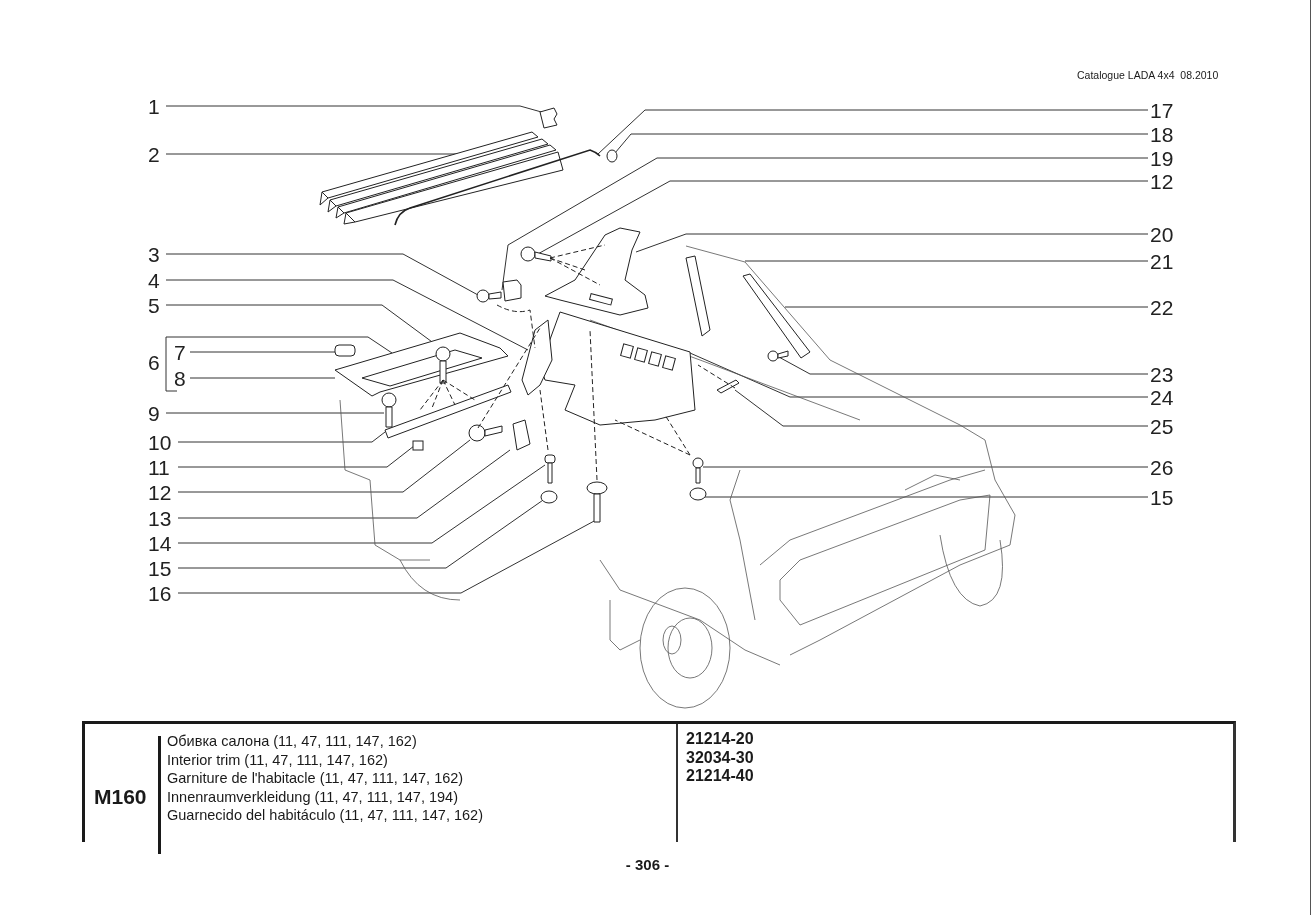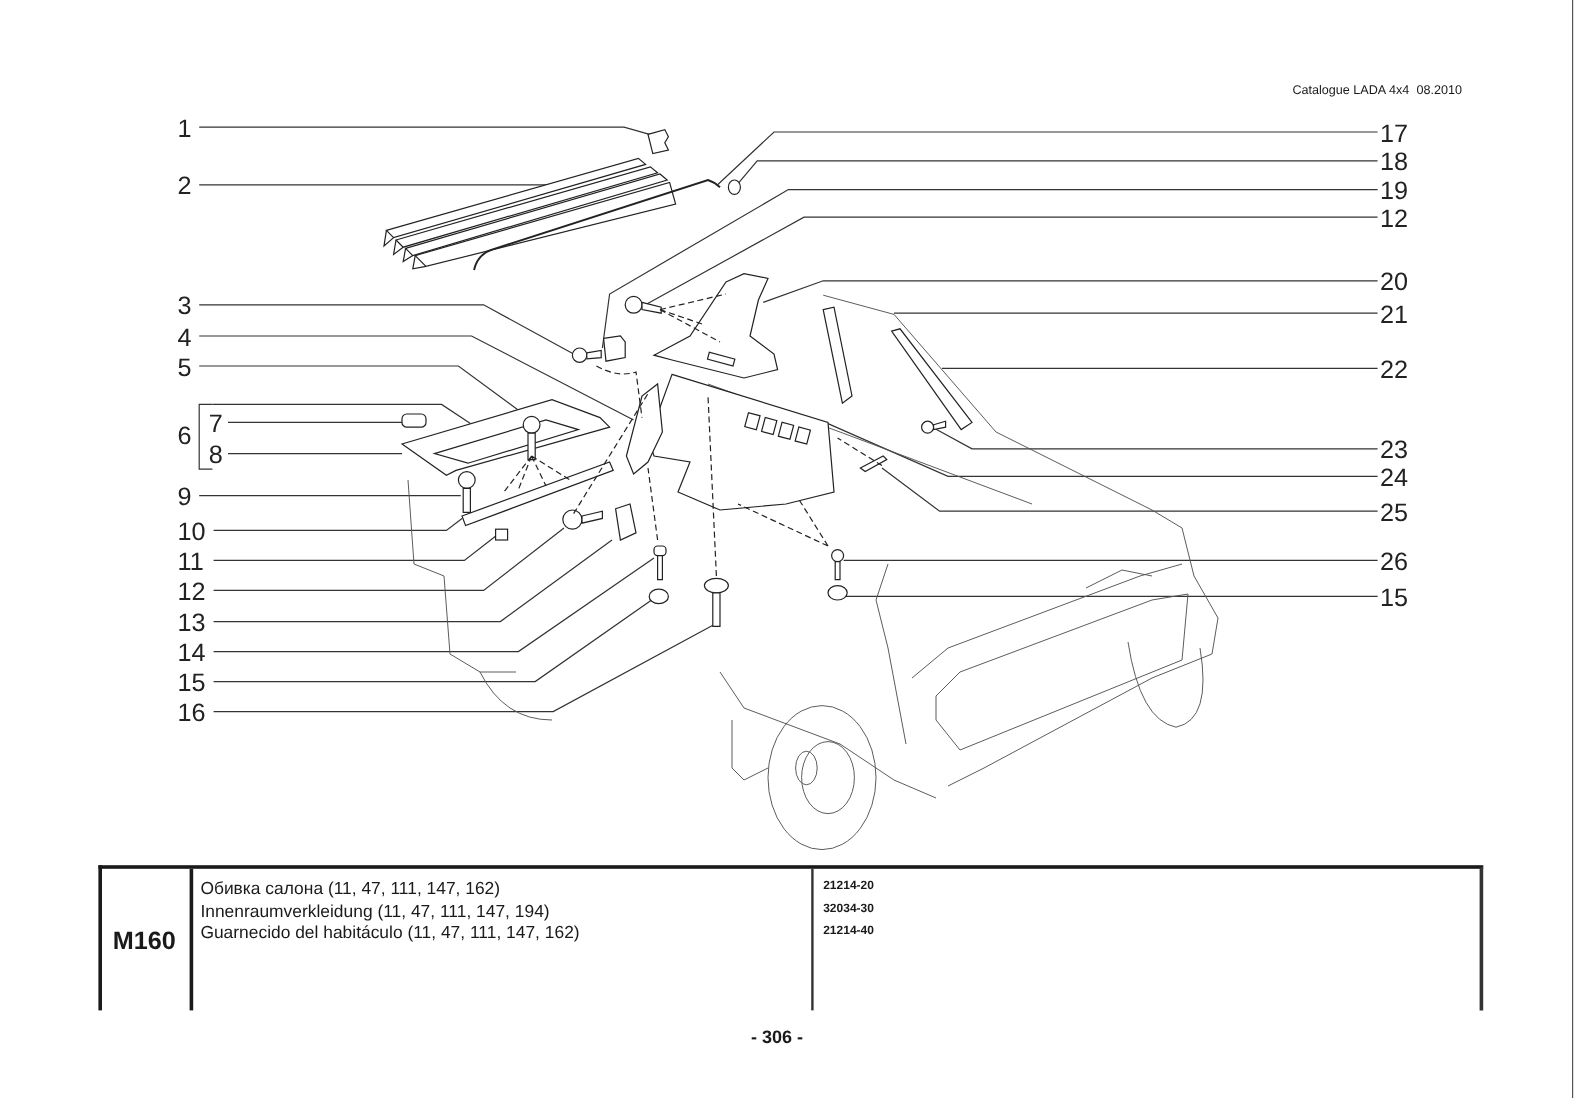--- a/index.html
+++ b/index.html
@@ -4,26 +4,26 @@
 <style>
   html, body { margin: 0; padding: 0; background: #ffffff; }
   body { width: 1315px; height: 915px; position: relative; overflow: hidden;
          font-family: "Liberation Sans", sans-serif; color: #1a1a1a; }
   .right-edge { position: absolute; left: 1310px; top: 0; width: 1px; height: 915px; background: #555; }
   .catalogue-header { position: absolute; left: 1077px; top: 69px; font-size: 10.5px; font-weight: normal; white-space: pre; }
   svg.diagram { position: absolute; left: 0; top: 0; }
   .callout { font-family: "Liberation Sans", sans-serif; font-size: 21px; fill: #222; }
   .info-table { position: absolute; left: 82px; top: 721px; width: 1154px; height: 121px;
                 border-top: 3px solid #1a1a1a; border-left: 3px solid #1a1a1a; border-right: 3px solid #333; box-sizing: border-box; }
-  .cell-code { position: absolute; left: 0; top: 0; width: 73px; height: 118px; border-right: 3px solid #1a1a1a; }
+  .cell-code { position: absolute; left: 0; top: 12px; width: 73px; height: 118px; border-right: 3px solid #1a1a1a; }
   .cell-code span { position: absolute; left: 9px; top: 49px; font-size: 21px; font-weight: bold; }
   .cell-desc { position: absolute; left: 76px; top: 0; width: 515px; height: 118px; border-right: 2px solid #333; }
   .cell-desc .lines { position: absolute; left: 6px; top: 8px; font-size: 14.5px; font-weight: normal; line-height: 18.6px; }
   .cell-models { position: absolute; left: 593px; top: 0; right: 0; height: 118px; }
-  .cell-models .lines { position: absolute; left: 8px; top: 6px; font-size: 10px; font-weight: bold; line-height: 18.6px; }
+  .cell-models .lines { position: absolute; left: 8px; top: 6px; font-size: 16px; font-weight: bold; line-height: 18.6px; }
   .page-number { position: absolute; left: 0; width: 1295px; top: 856px; text-align: center; font-size: 15px; font-weight: bold; }
 </style>
 </head>
 <body>
 
 <div class="right-edge"></div>
 
 <div class="catalogue-header">Catalogue LADA 4x4  08.2010</div>
 
 <svg class="diagram" width="1315" height="720" viewBox="0 0 1315 720">
@@ -203,20 +203,22 @@
   </g>
 </svg>
 
 <div class="info-table">
   <div class="cell-code">
     <span>M160</span>
   </div>
   <div class="cell-desc">
     <div class="lines">
       <div>Обивка салона (11, 47, 111, 147, 162)</div>
+      <div>Interior trim (11, 47, 111, 147, 162)</div>
+      <div>Garniture de l'habitacle (11, 47, 111, 147, 162)</div>
       <div>Innenraumverkleidung (11, 47, 111, 147, 194)</div>
       <div>Guarnecido del habitáculo (11, 47, 111, 147, 162)</div>
     </div>
   </div>
   <div class="cell-models">
     <div class="lines">
       <div>21214-20</div>
       <div>32034-30</div>
       <div>21214-40</div>
     </div>

